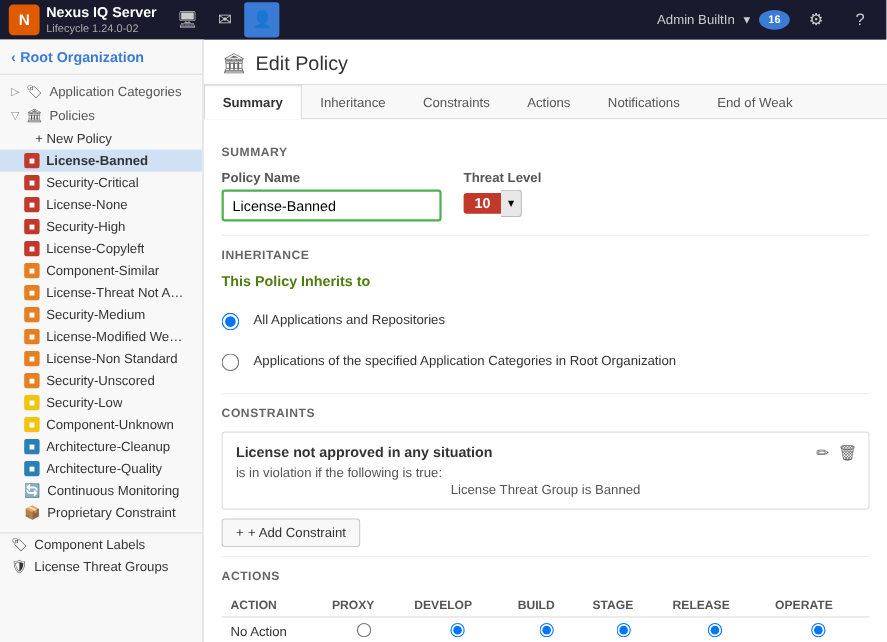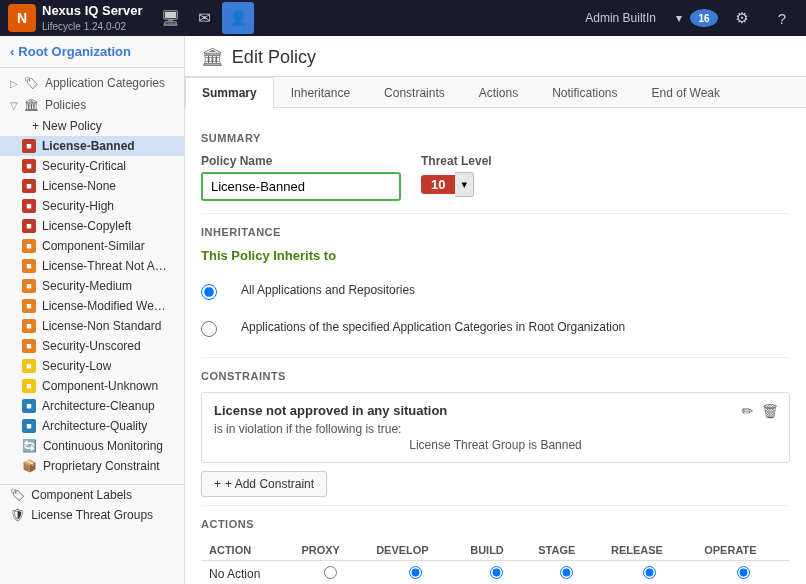--- a/index.html
+++ b/index.html
@@ -43,21 +43,21 @@
       color: #ccc; cursor: pointer; border-radius: 3px; font-size: 15px;
     }
     .nav-icon-btn.active { background: #3a7bd5; color: white; }
     .top-nav-right {
       margin-left: auto;
       display: flex;
       align-items: center;
       gap: 8px;
     }
     .admin-badge {
-      display: flex; align-items: center; gap: 20px;
+      display: flex; align-items: center; gap: 8px;
       color: #ccc; font-size: 12px; cursor: pointer;
     }
     .notif-badge {
       background: #3a7bd5;
       color: white;
       border-radius: 50%;
       width: 28px; height: 18px;
       display: flex; align-items: center; justify-content: center;
       font-size: 10px; font-weight: bold;
     }
@@ -196,21 +196,21 @@
       border-left: none;
       padding: 5px 6px;
       border-radius: 0 3px 3px 0;
       cursor: pointer;
       font-size: 11px;
     }
 
     .divider { border: none; border-top: 1px solid #eee; margin: 8px 0; }
 
     
-    .inheritance-option { display: flex; align-items: flex-start; gap: 24px; margin: 20px 0; }
+    .inheritance-option { display: flex; align-items: flex-start; gap: 13px; margin: 20px 0; }
     .radio-btn { width: 16px; height: 16px; margin-top: 1px; }
     .inheritance-text { font-size: 12px; color: #333; }
     .inheritance-title { font-size: 13px; font-weight: bold; color: #4d7c0f; margin-bottom: 8px; }
 
     
     .constraint-box {
       border: 1px solid #ddd;
       border-radius: 3px;
       padding: 10px 12px;
       margin-bottom: 8px;

